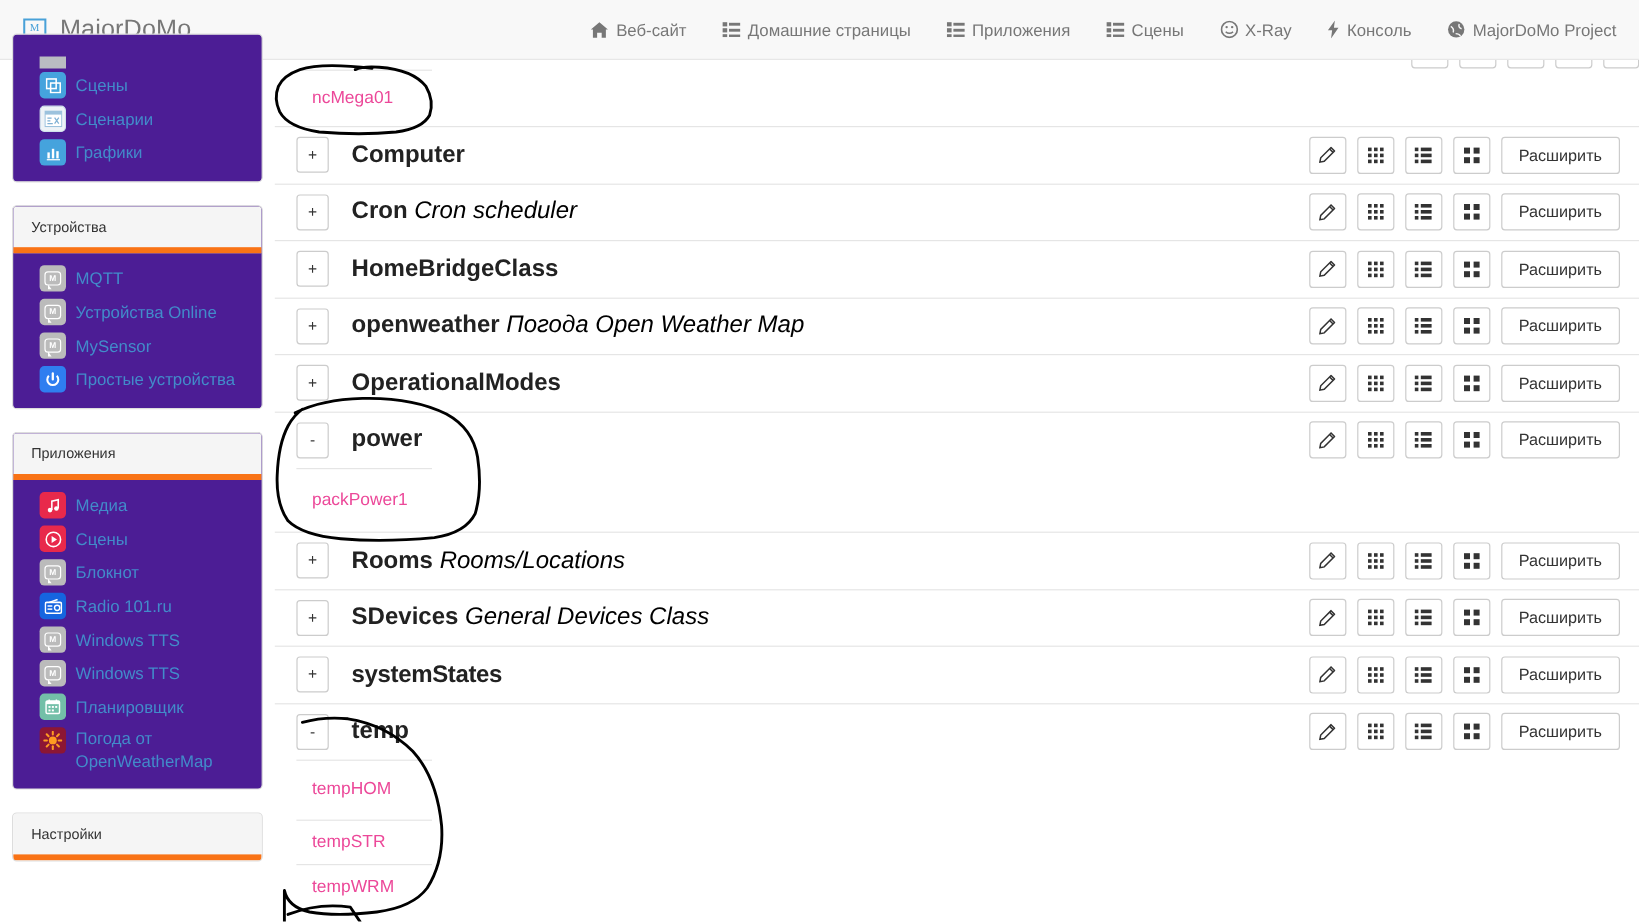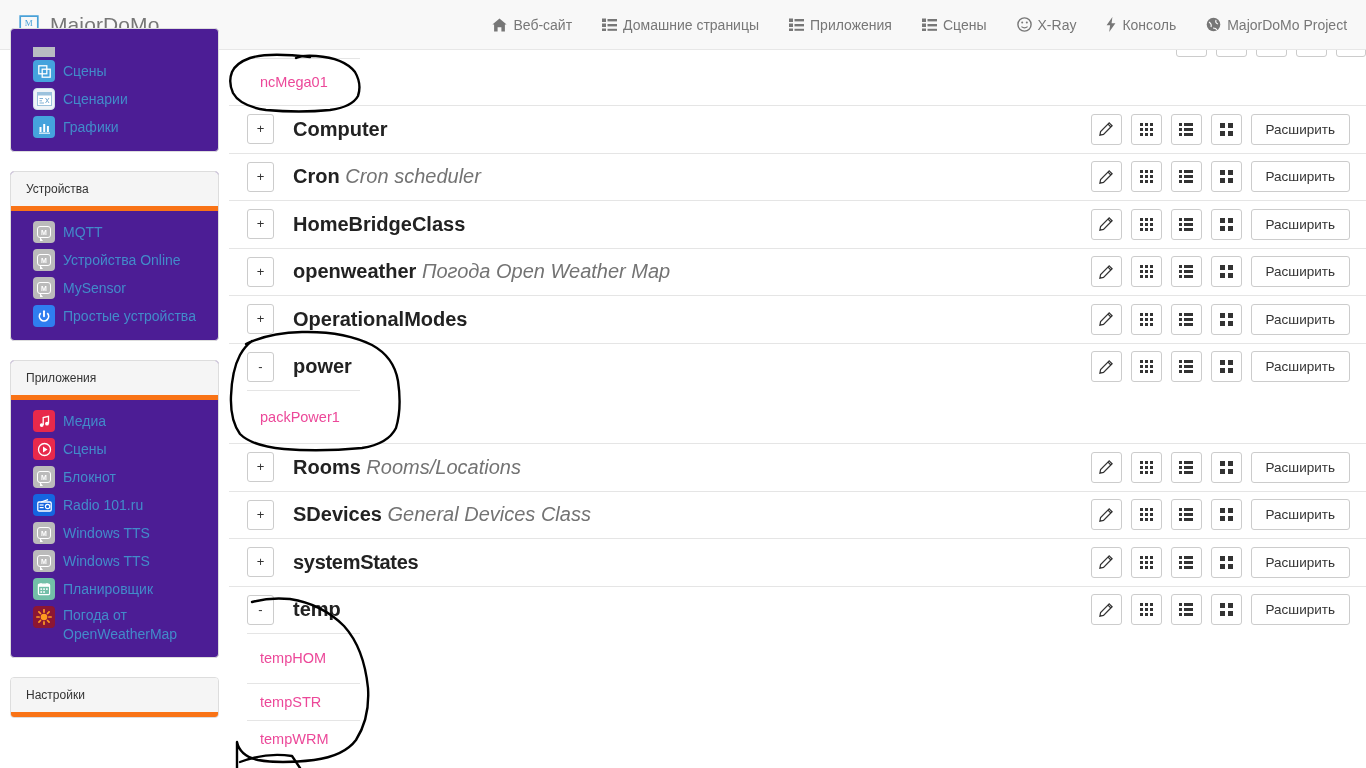--- a/index.html
+++ b/index.html
@@ -113,21 +113,21 @@
   .plusbtn {
     width: 27px; height: 30px;
     border: 1px solid #ccc; border-radius: 3px;
     background: #fff; color: #333;
     font-size: 13px; line-height: 28px; text-align: center;
     flex: none; cursor: pointer;
     font-family: "Liberation Sans", sans-serif;
   }
   .obj-title { margin-left: 19px; font-size: 20px; color: #222; }
   .obj-title b { font-weight: bold; }
-  .obj-title i { font-style: italic; font-weight: normal; color: #737373; }
+  .obj-title i { font-style: italic; font-weight: normal; color: #000000; }
   .tight { letter-spacing: -0.3px; }
   .rowbtns {
     margin-left: auto; display: flex; gap: 9px;
   }
   .ibtn {
     width: 31px; height: 31px;
     border: 1px solid #ccc; border-radius: 3px;
     background: #fff; cursor: pointer;
     display: flex; align-items: center; justify-content: center;
   }

